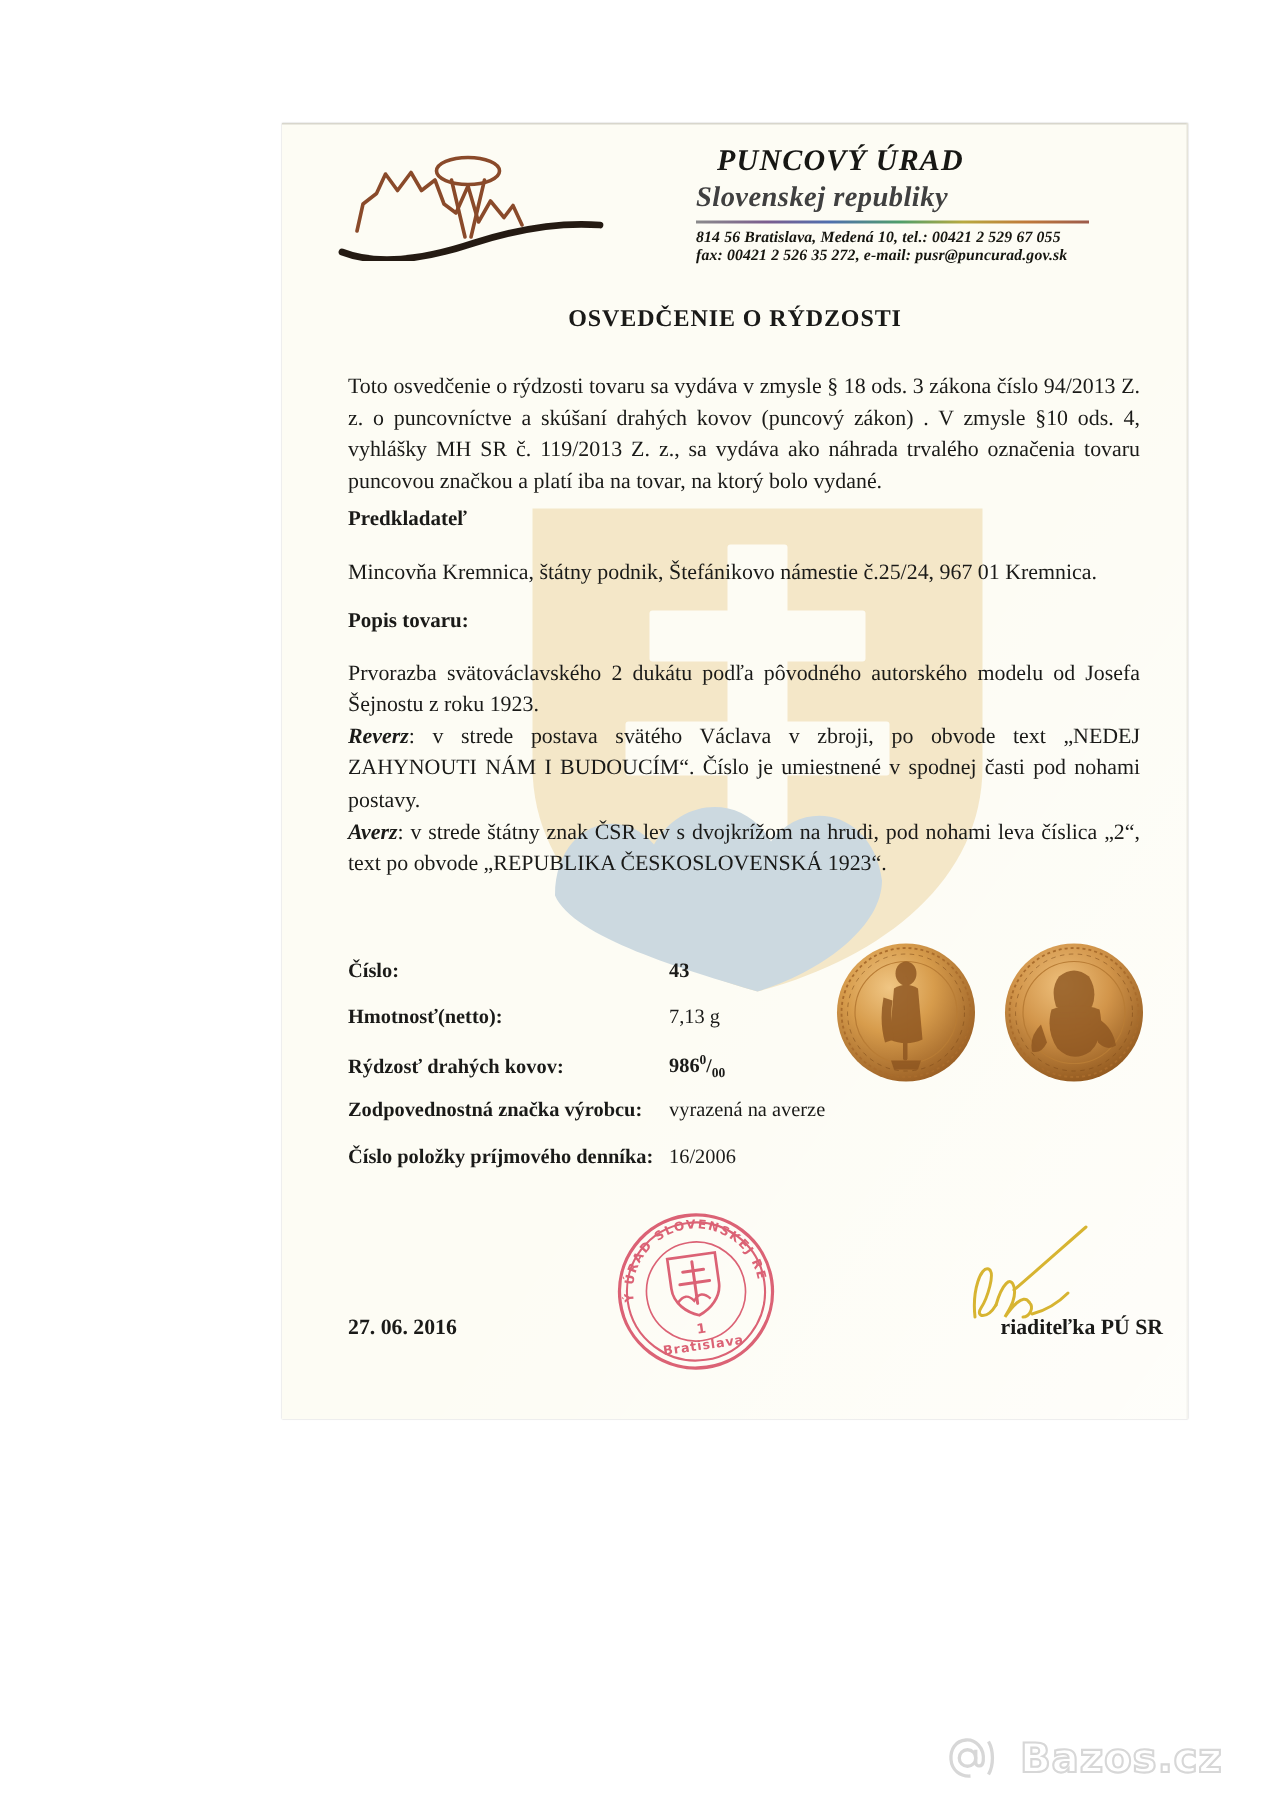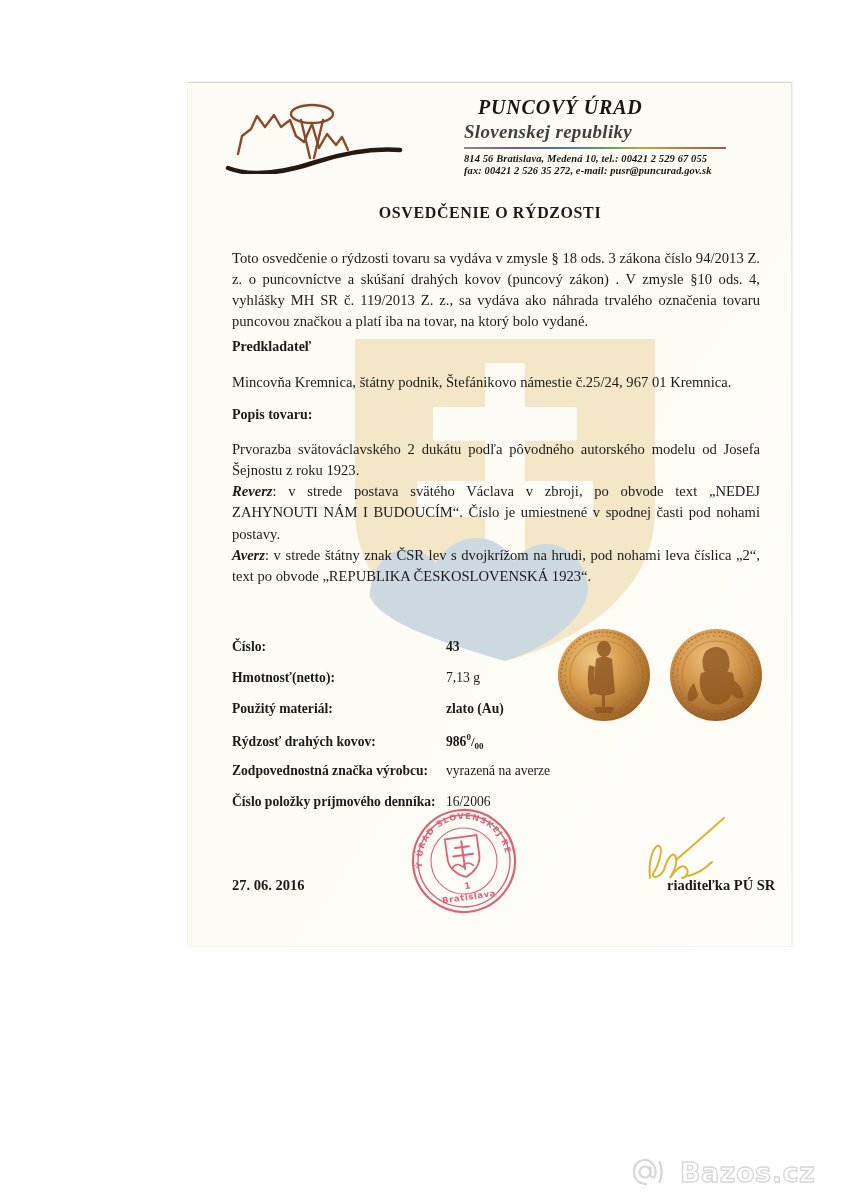--- a/index.html
+++ b/index.html
@@ -242,24 +242,20 @@
     </div>
 
     <div id="specs">
         <div class="spec-row">
           <div class="spec-label">Číslo:</div>
           <div class="spec-value">43</div>
         </div>
         <div class="spec-row plainval">
           <div class="spec-label">Hmotnosť(netto):</div>
           <div class="spec-value">7,13 g</div>
-        </div>
-        <div class="spec-row">
-          <div class="spec-label">Použitý materiál:</div>
-          <div class="spec-value">zlato (Au)</div>
         </div>
         <div class="spec-row">
           <div class="spec-label">Rýdzosť drahých kovov:</div>
           <div class="spec-value perm"><span>986</span><sup>0</sup><span class="slash">/</span><sub>00</sub></div>
         </div>
         <div class="spec-row plainval">
           <div class="spec-label">Zodpovednostná značka výrobcu:</div>
           <div class="spec-value">vyrazená na averze</div>
         </div>
         <div class="spec-row plainval">

